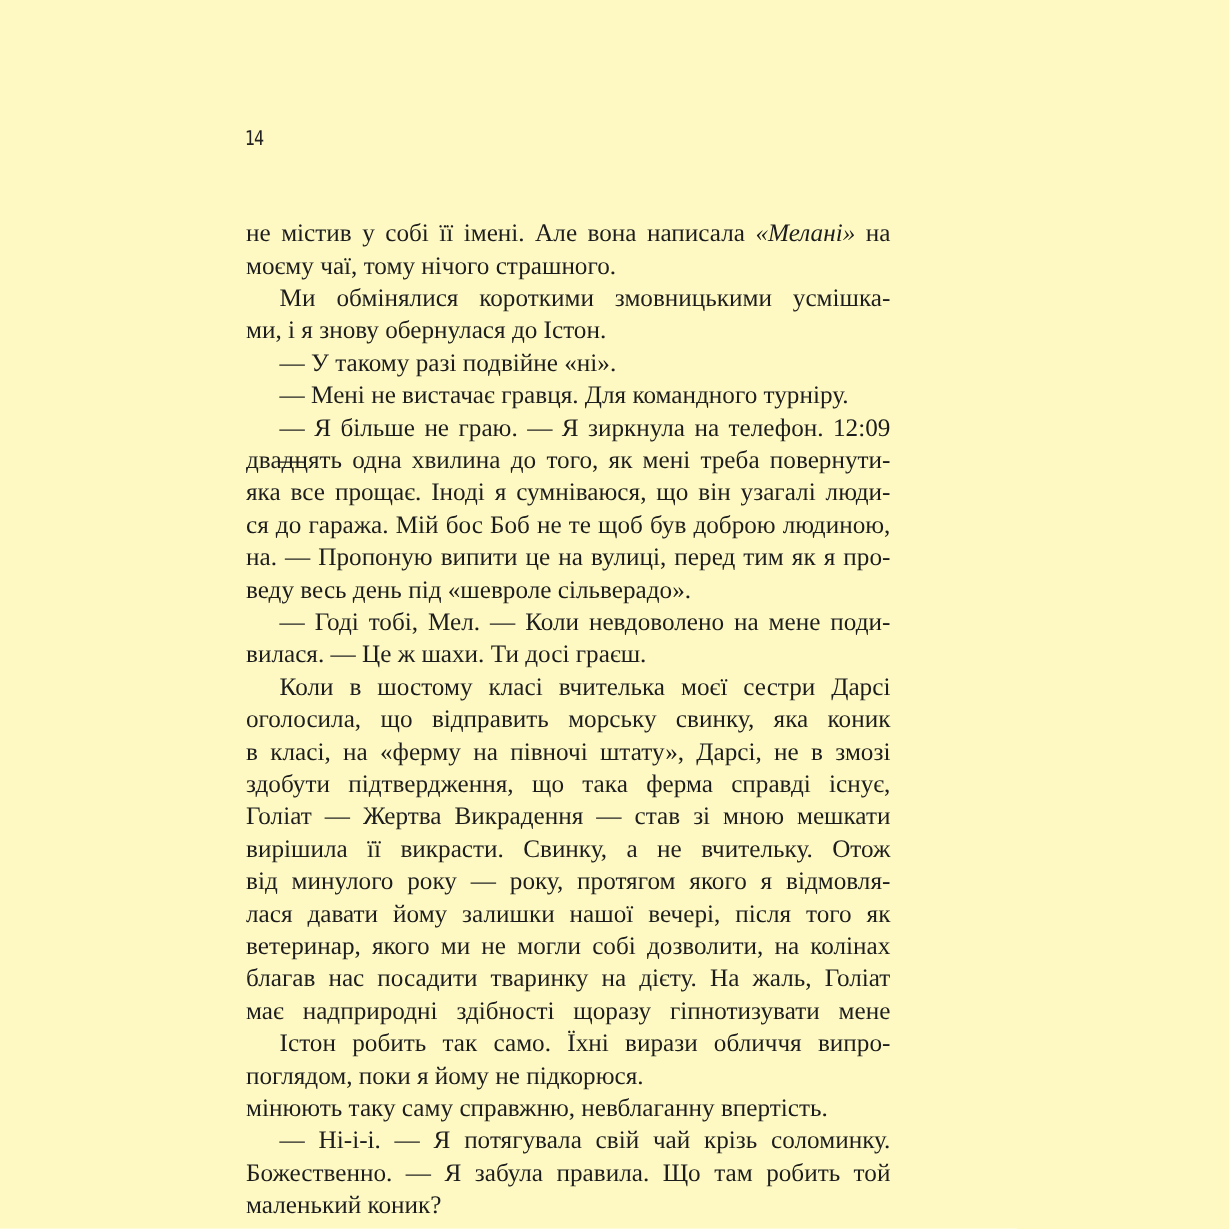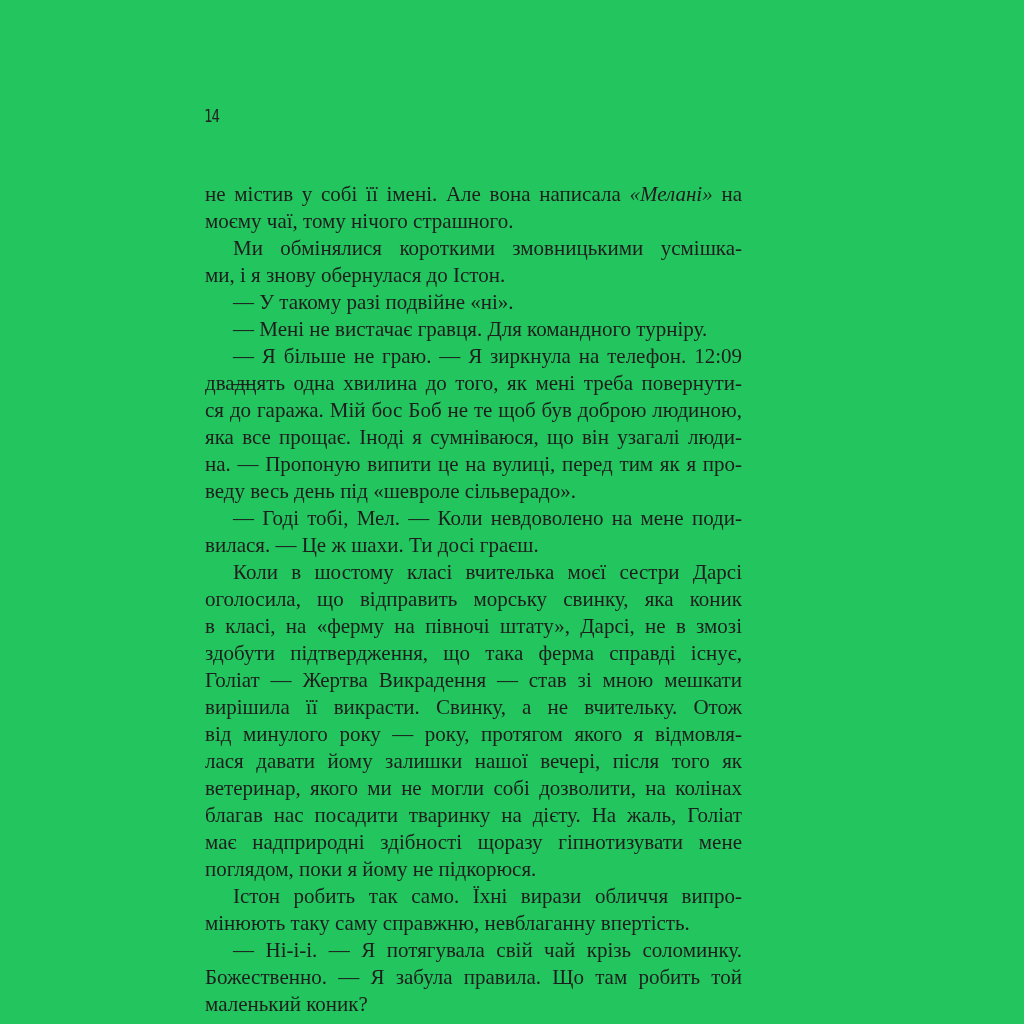--- a/index.html
+++ b/index.html
@@ -7,21 +7,21 @@
     padding: 0;
     width: 1024px;
     height: 1024px;
     background: #ffffff;
     overflow: hidden;
   }
   .page {
     position: relative;
     width: 1024px;
     height: 1024px;
-    background: #22c55e;
+    background: #fef9c3;
   }
   .page-number {
     position: absolute;
     left: 204px;
     top: 106px;
     font-family: "DejaVu Sans Mono", monospace;
     font-size: 17px;
     font-weight: 500;
     color: #222222;
     letter-spacing: -1px;
@@ -63,38 +63,38 @@
   <div class="page-number">14</div>
   <div class="text-block">
       <div class="line j"><span>не містив у собі її імені. Але вона написала </span><span class="it">«Мелані»</span><span> на</span></div>
       <div class="line"><span>моєму чаї, тому нічого страшного.</span></div>
       <div class="line j ind"><span>Ми обмінялися короткими змовницькими усмішка-</span></div>
       <div class="line"><span>ми, і я знову обернулася до Істон.</span></div>
       <div class="line ind"><span>— У такому разі подвійне «ні».</span></div>
       <div class="line ind"><span>— Мені не вистачає гравця. Для командного турніру.</span></div>
       <div class="line j ind"><span>— Я більше не граю. — Я зиркнула на телефон. 12:09 —</span></div>
       <div class="line j"><span>двадцять одна хвилина до того, як мені треба повернути-</span></div>
+      <div class="line j"><span>яка все прощає. Іноді я сумніваюся, що він узагалі люди-</span></div>
       <div class="line j"><span>ся до гаража. Мій бос Боб не те щоб був доброю людиною,</span></div>
-      <div class="line j"><span>яка все прощає. Іноді я сумніваюся, що він узагалі люди-</span></div>
       <div class="line j"><span>на. — Пропоную випити це на вулиці, перед тим як я про-</span></div>
       <div class="line"><span>веду весь день під «шевроле сільверадо».</span></div>
       <div class="line j ind"><span>— Годі тобі, Мел. — Коли невдоволено на мене поди-</span></div>
       <div class="line"><span>вилася. — Це ж шахи. Ти досі граєш.</span></div>
       <div class="line j ind"><span>Коли в шостому класі вчителька моєї сестри Дарсі</span></div>
       <div class="line j"><span>оголосила, що відправить морську свинку, яка коник</span></div>
       <div class="line j"><span>в класі, на «ферму на півночі штату», Дарсі, не в змозі</span></div>
       <div class="line j"><span>здобути підтвердження, що така ферма справді існує,</span></div>
       <div class="line j"><span>Голіат — Жертва Викрадення — став зі мною мешкати</span></div>
       <div class="line j"><span>вирішила її викрасти. Свинку, а не вчительку. Отож</span></div>
       <div class="line j"><span>від минулого року — року, протягом якого я відмовля-</span></div>
       <div class="line j"><span>лася давати йому залишки нашої вечері, після того як</span></div>
       <div class="line j"><span>ветеринар, якого ми не могли собі дозволити, на колінах</span></div>
       <div class="line j"><span>благав нас посадити тваринку на дієту. На жаль, Голіат</span></div>
       <div class="line j"><span>має надприродні здібності щоразу гіпнотизувати мене</span></div>
+      <div class="line j ind"><span>Істон робить так само. Їхні вирази обличчя випро-</span></div>
       <div class="line"><span>поглядом, поки я йому не підкорюся.</span></div>
-      <div class="line j ind"><span>Істон робить так само. Їхні вирази обличчя випро-</span></div>
       <div class="line"><span>мінюють таку саму справжню, невблаганну впертість.</span></div>
       <div class="line j ind"><span>— Ні-і-і. — Я потягувала свій чай крізь соломинку.</span></div>
       <div class="line j"><span>Божественно. — Я забула правила. Що там робить той</span></div>
       <div class="line"><span>маленький коник?</span></div>
       <div class="line ind"><span>— Дуже смішно.</span></div>
     </div>
 </div>
 
 </body></html>

